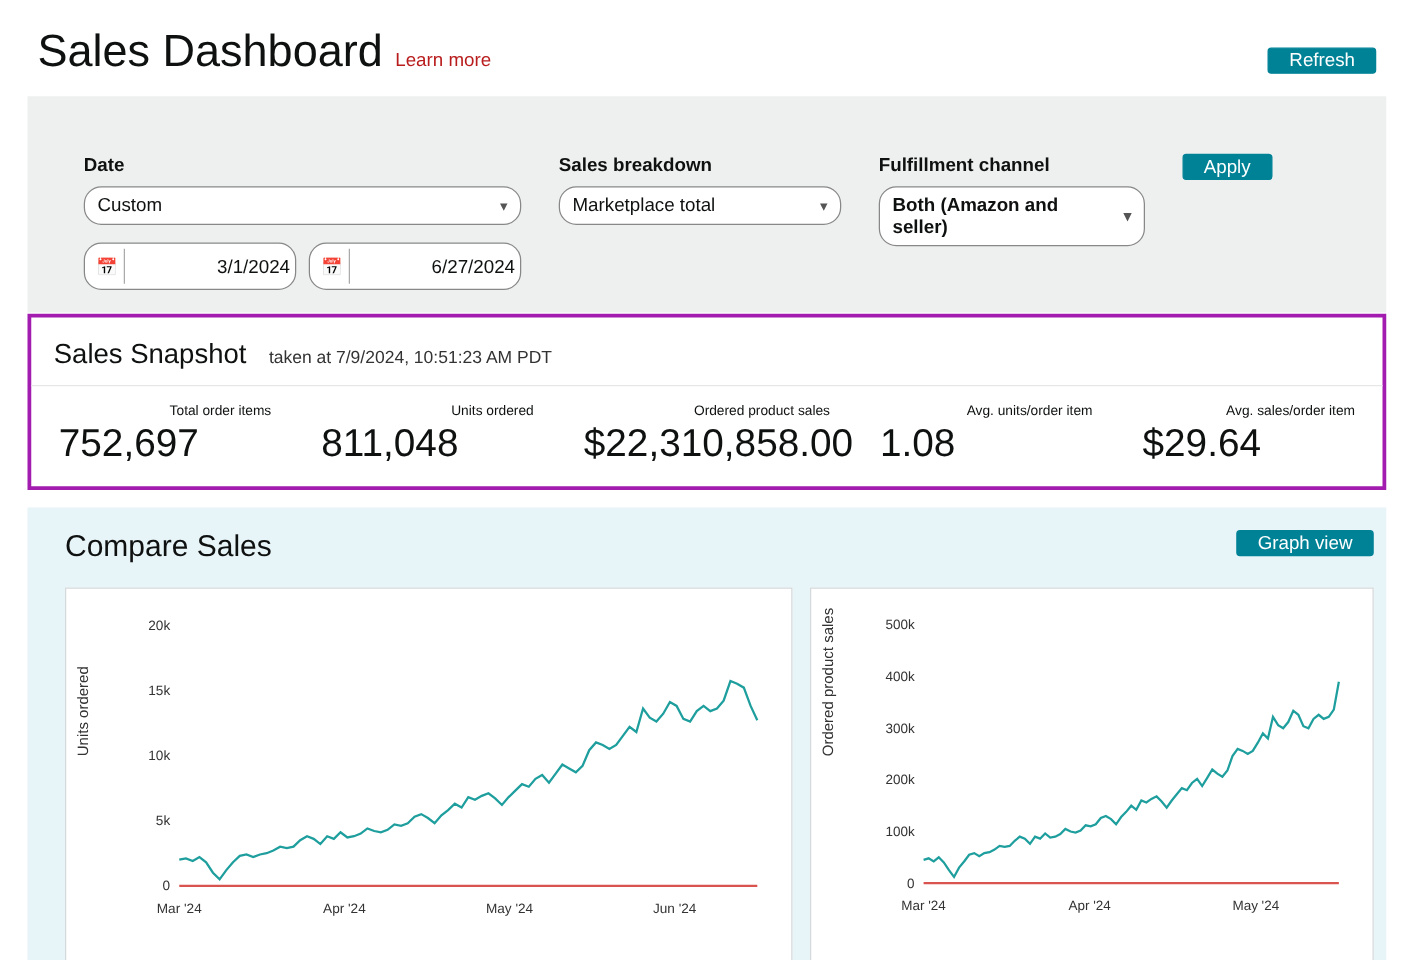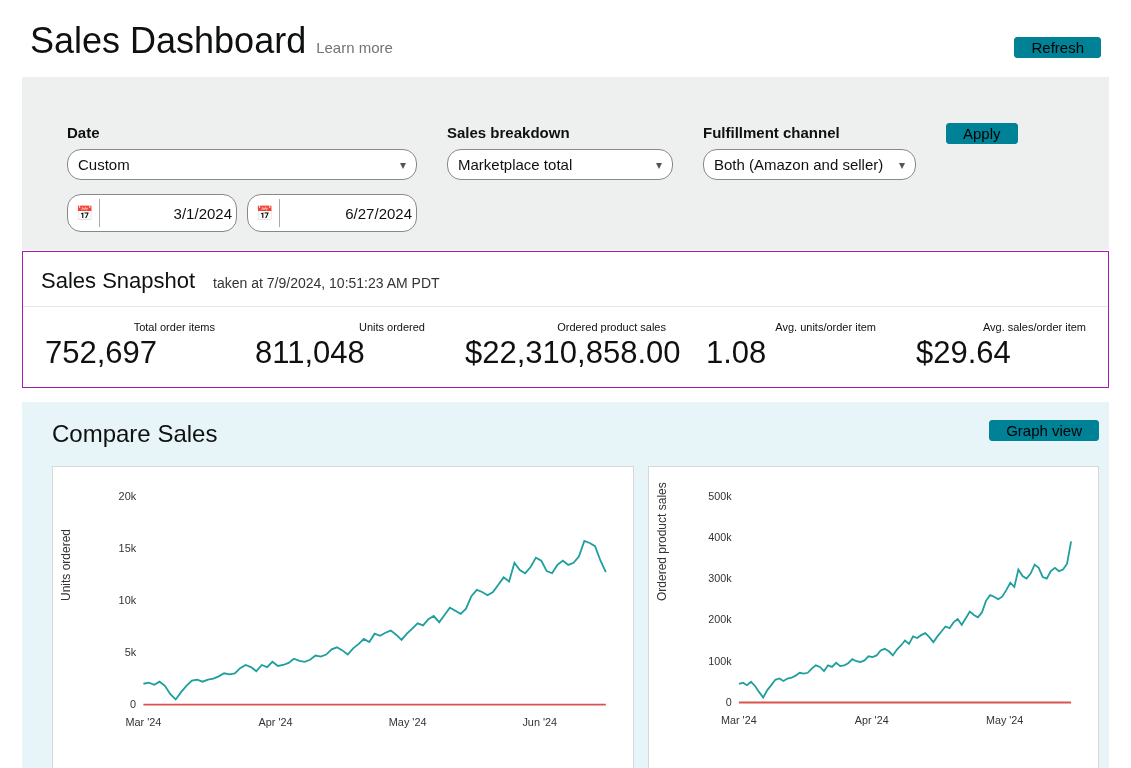--- a/index.html
+++ b/index.html
@@ -11,49 +11,49 @@
 }
 .header {
   display: flex;
   align-items: baseline;
   justify-content: space-between;
   padding: 20px 30px 15px 30px;
   gap: 20px;
 }
 .title-row { display: flex; align-items: baseline; gap: 10px;}
 h1 { font-size: 36px; font-weight: 400; }
-.learn-more { color: #737373; font-size: 15px; text-decoration: none; }
+.learn-more { color: #b91c1c; font-size: 15px; text-decoration: none; }
 .btn-primary {
-  background: #008296; color: #000000; border: 1px solid #008296;
+  background: #008296; color: #ffffff; border: 1px solid #008296;
   padding: 1px 16px; font-size: 15px; border-radius: 3px; cursor: pointer;
 }
 .filters {
   background: #eef0f0; padding: 18px 45px 18px 45px; margin: 0 22px;
   display: flex; gap: 30px; align-items: flex-start;
 }
 .filter-group { display: flex; flex-direction: column; gap: 8px; }
 .filter-label { font-size: 15px; font-weight: 700; margin-top: 29px;}
 .select, .date-input {
   background: #fff; border: 1px solid #888; border-radius: 14px;
   padding: 6px 10px; font-size: 15px; display: flex; align-items: center;
   justify-content: space-between; gap: 8px; cursor: pointer;
 }
 .select.wide { width: 350px;}
 .select.med { width: 226px;}
-.select.med2 { width: 213px;}
+.select.med2 { width: 213px; font-weight: bold;}
 .chev { font-size: 12px; color: #555;}
 .date-row { display: flex; gap: 10px; margin-top: 6px;}
 .date-input { width: 170px; padding: 4px 4px;}
 .cal-icon {
   width: 28px; height: 28px; display: flex; align-items:center; justify-content:center;
   border-right: 1px solid #aaa; margin-right:6px; font-size:14px;
 }
 .apply-col { display:flex; align-items:flex-start; padding-top: 28px;}
 .snapshot {
-  border: 1px solid #a21caf; margin: 1px 22px 0 22px; padding-bottom: 12px;
+  border: 3px solid #a21caf; margin: 1px 22px 0 22px; padding-bottom: 12px;
 }
 .snap-head { display:flex; align-items: baseline; gap: 18px; padding: 16px 18px 12px 18px; border-bottom:1px solid #e7e7e7;}
 .snap-title { font-size: 22px; font-weight: 400;}
 .snap-ts { font-size: 14px; color:#333;}
 .metrics { display: flex; padding: 14px 22px 4px 22px; gap: 40px;}
 .metric { display:flex; flex-direction:column; gap:2px; min-width:170px;}
 .metric-label { font-size: 11px; text-align: right;}
 .metric-value { font-size: 31px; font-weight: 400;}
 .compare {
   background: #e7f4f8; margin: 14px 22px 0 22px; padding: 18px 10px 0 30px;

